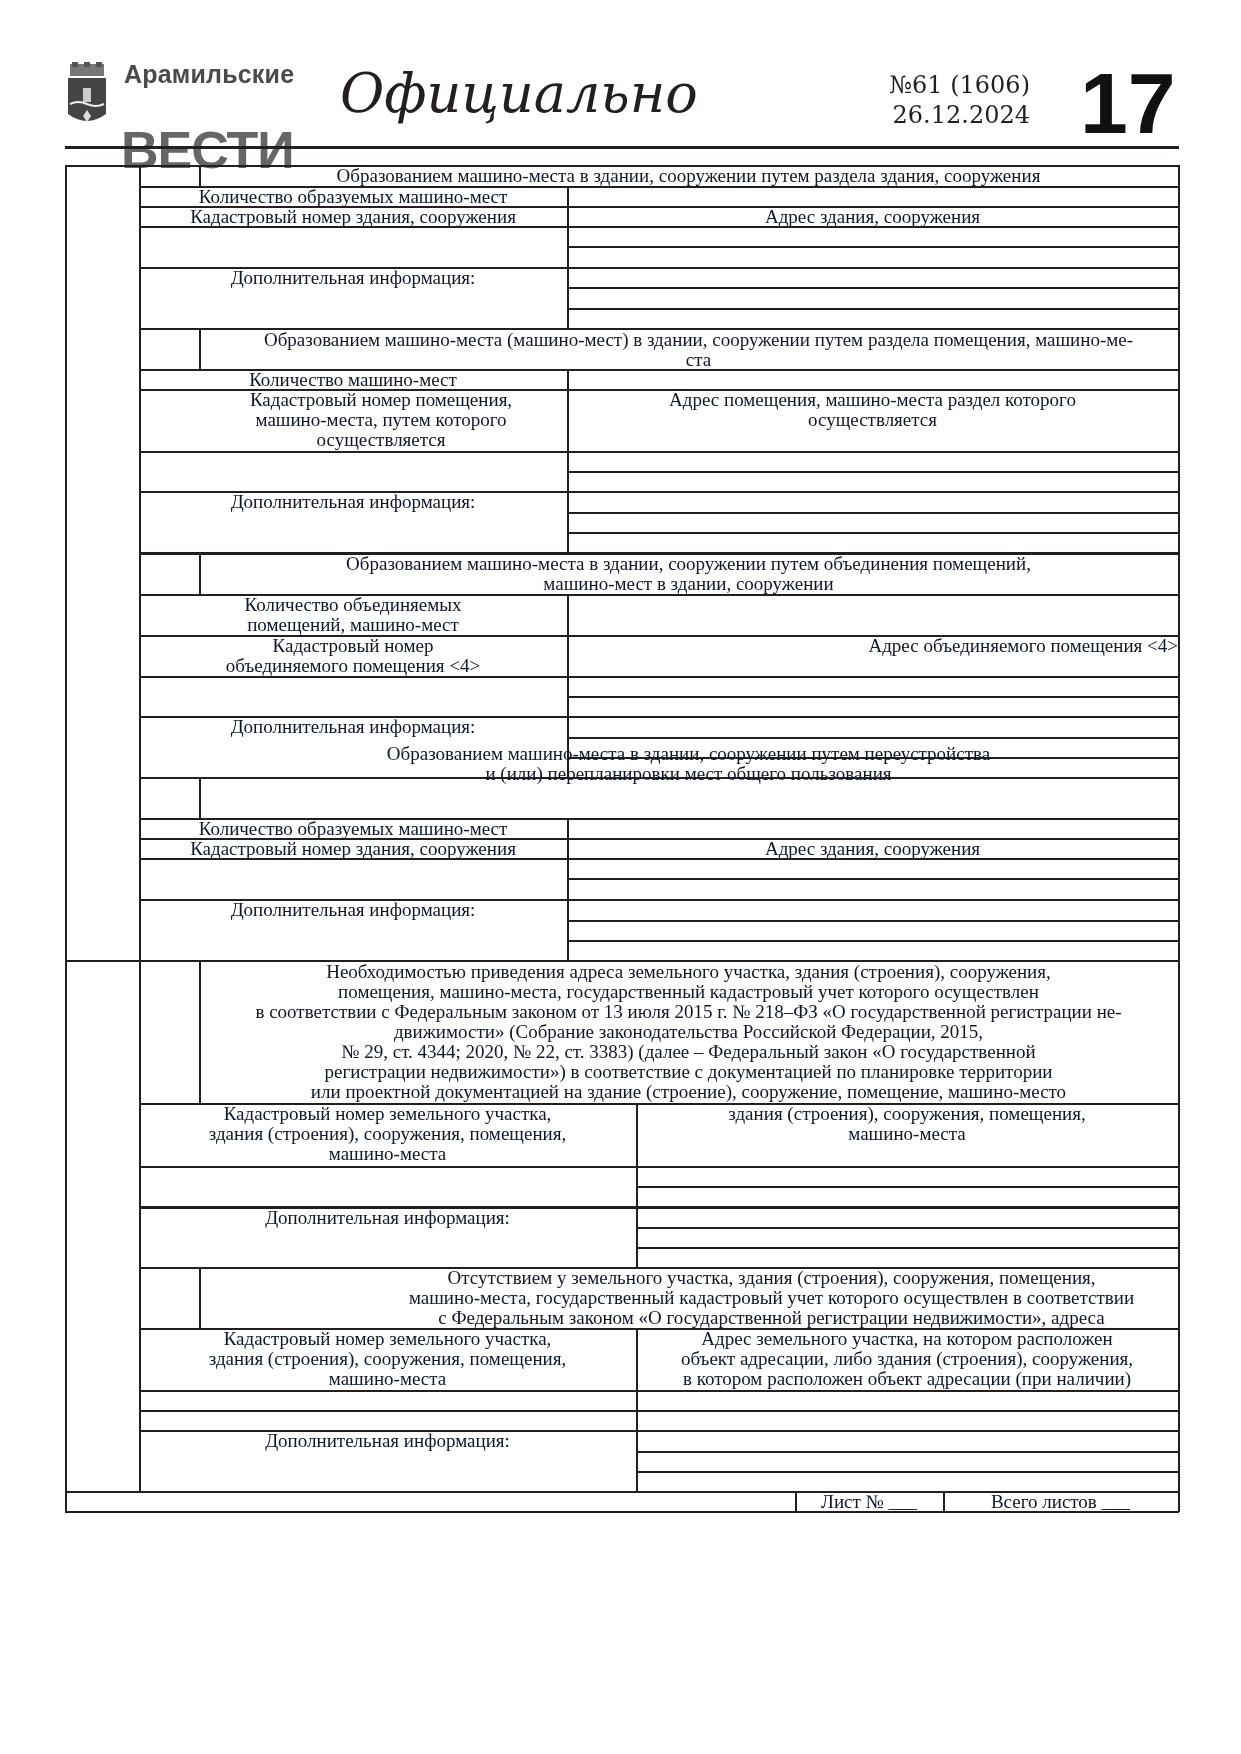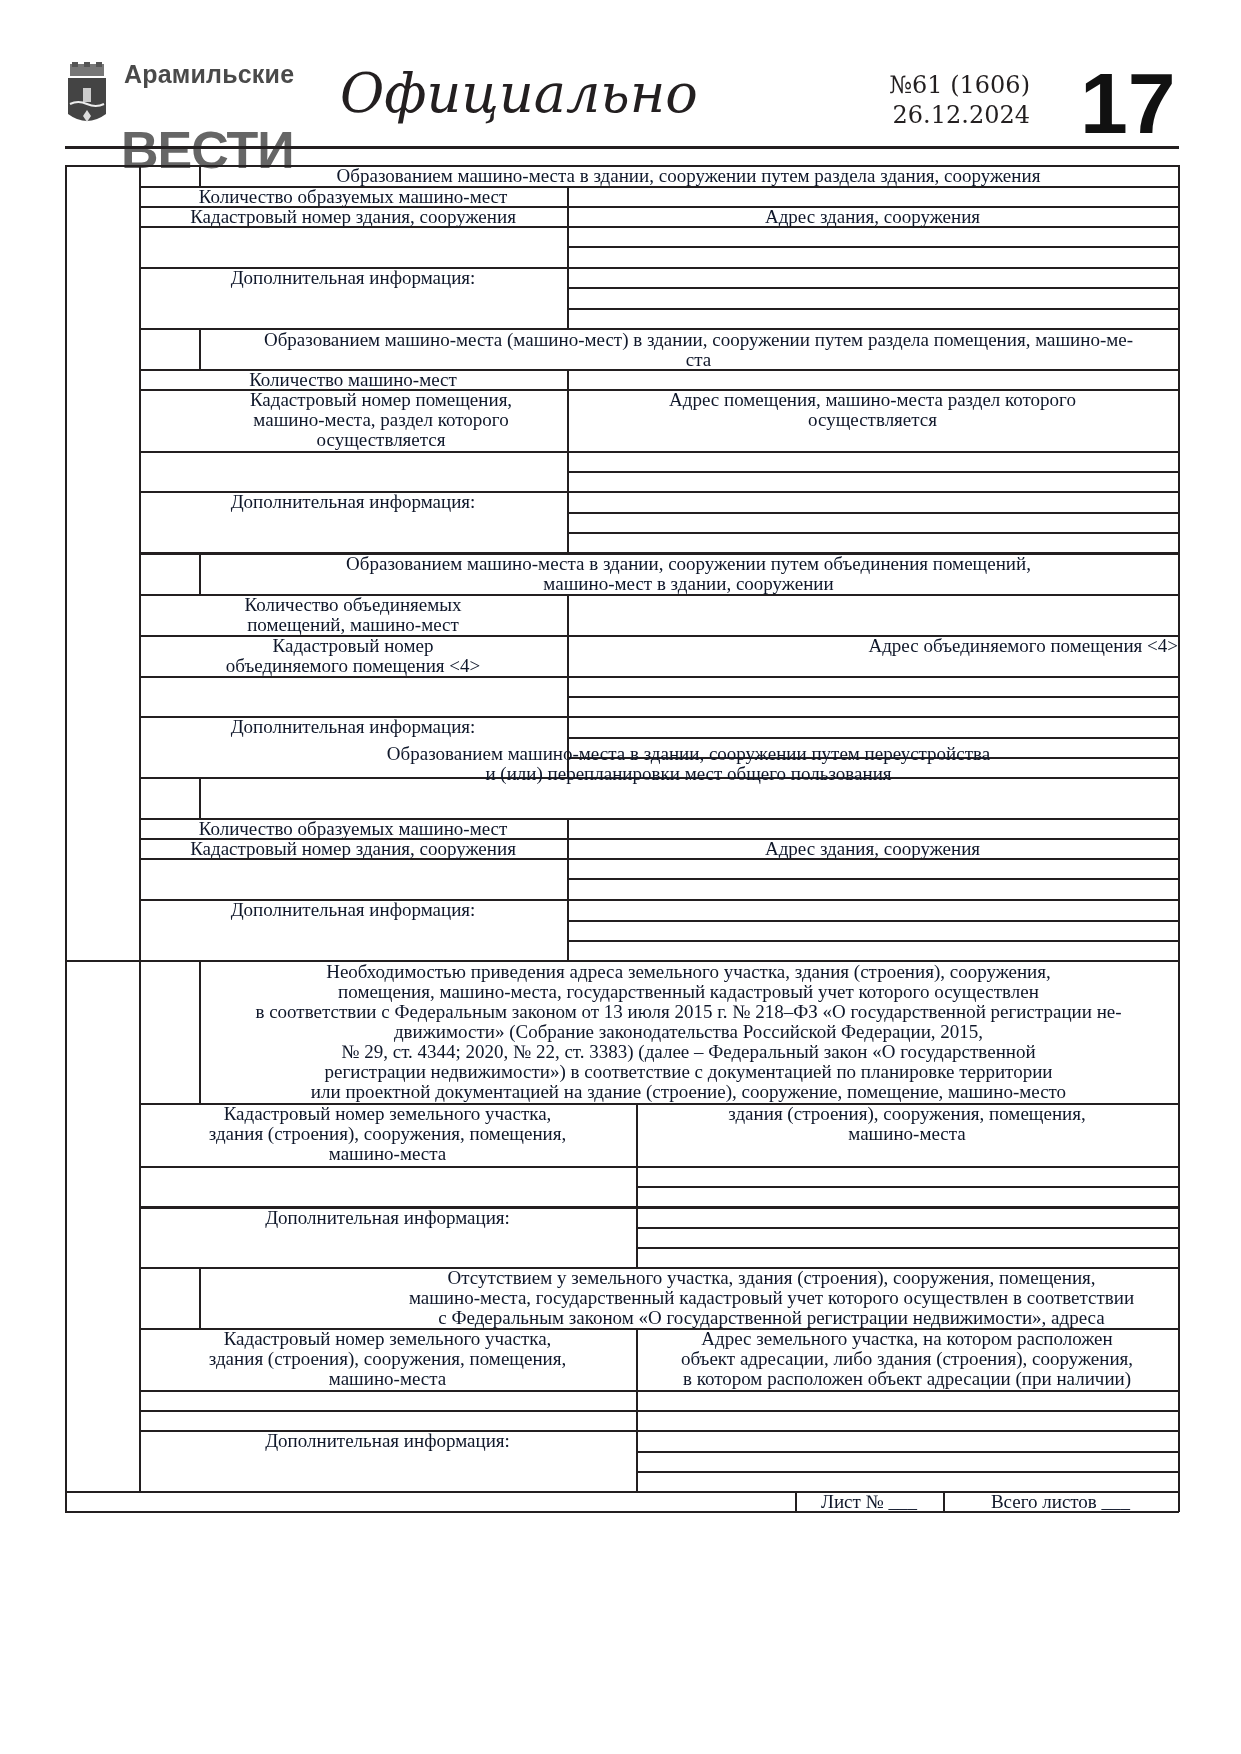--- a/index.html
+++ b/index.html
@@ -76,21 +76,21 @@
     <div class="t" style="left:199px;top:330px;width:911px;margin-left:44px;">
       <div>Образованием машино-места (машино-мест) в здании, сооружении путем раздела помещения, машино-ме-</div>
       <div>ста</div>
     </div>
     <div class="l h" style="left:139px;top:369px;width:1039px;"></div>
     <div class="t" style="left:139px;top:370px;width:428px;">Количество машино-мест</div>
     <div class="l v" style="left:567px;top:369px;height:183px;"></div>
     <div class="l h" style="left:139px;top:389px;width:1039px;"></div>
     <div class="t" style="left:139px;top:390px;width:428px;margin-left:28px;">
       <div>Кадастровый номер помещения,</div>
-      <div>машино-места, раздел которого</div>
+      <div>машино-места, путем которого</div>
       <div>осуществляется</div>
     </div>
     <div class="t" style="left:567px;top:390px;width:611px;">
       <div>Адрес помещения, машино-места раздел которого</div>
       <div>осуществляется</div>
     </div>
     <div class="l h" style="left:139px;top:451px;width:1039px;"></div>
     <div class="l h" style="left:567px;top:471px;width:611px;"></div>
     <div class="l h" style="left:139px;top:491px;width:1039px;"></div>
     <div class="t" style="left:139px;top:492px;width:428px;">Дополнительная информация:</div>

